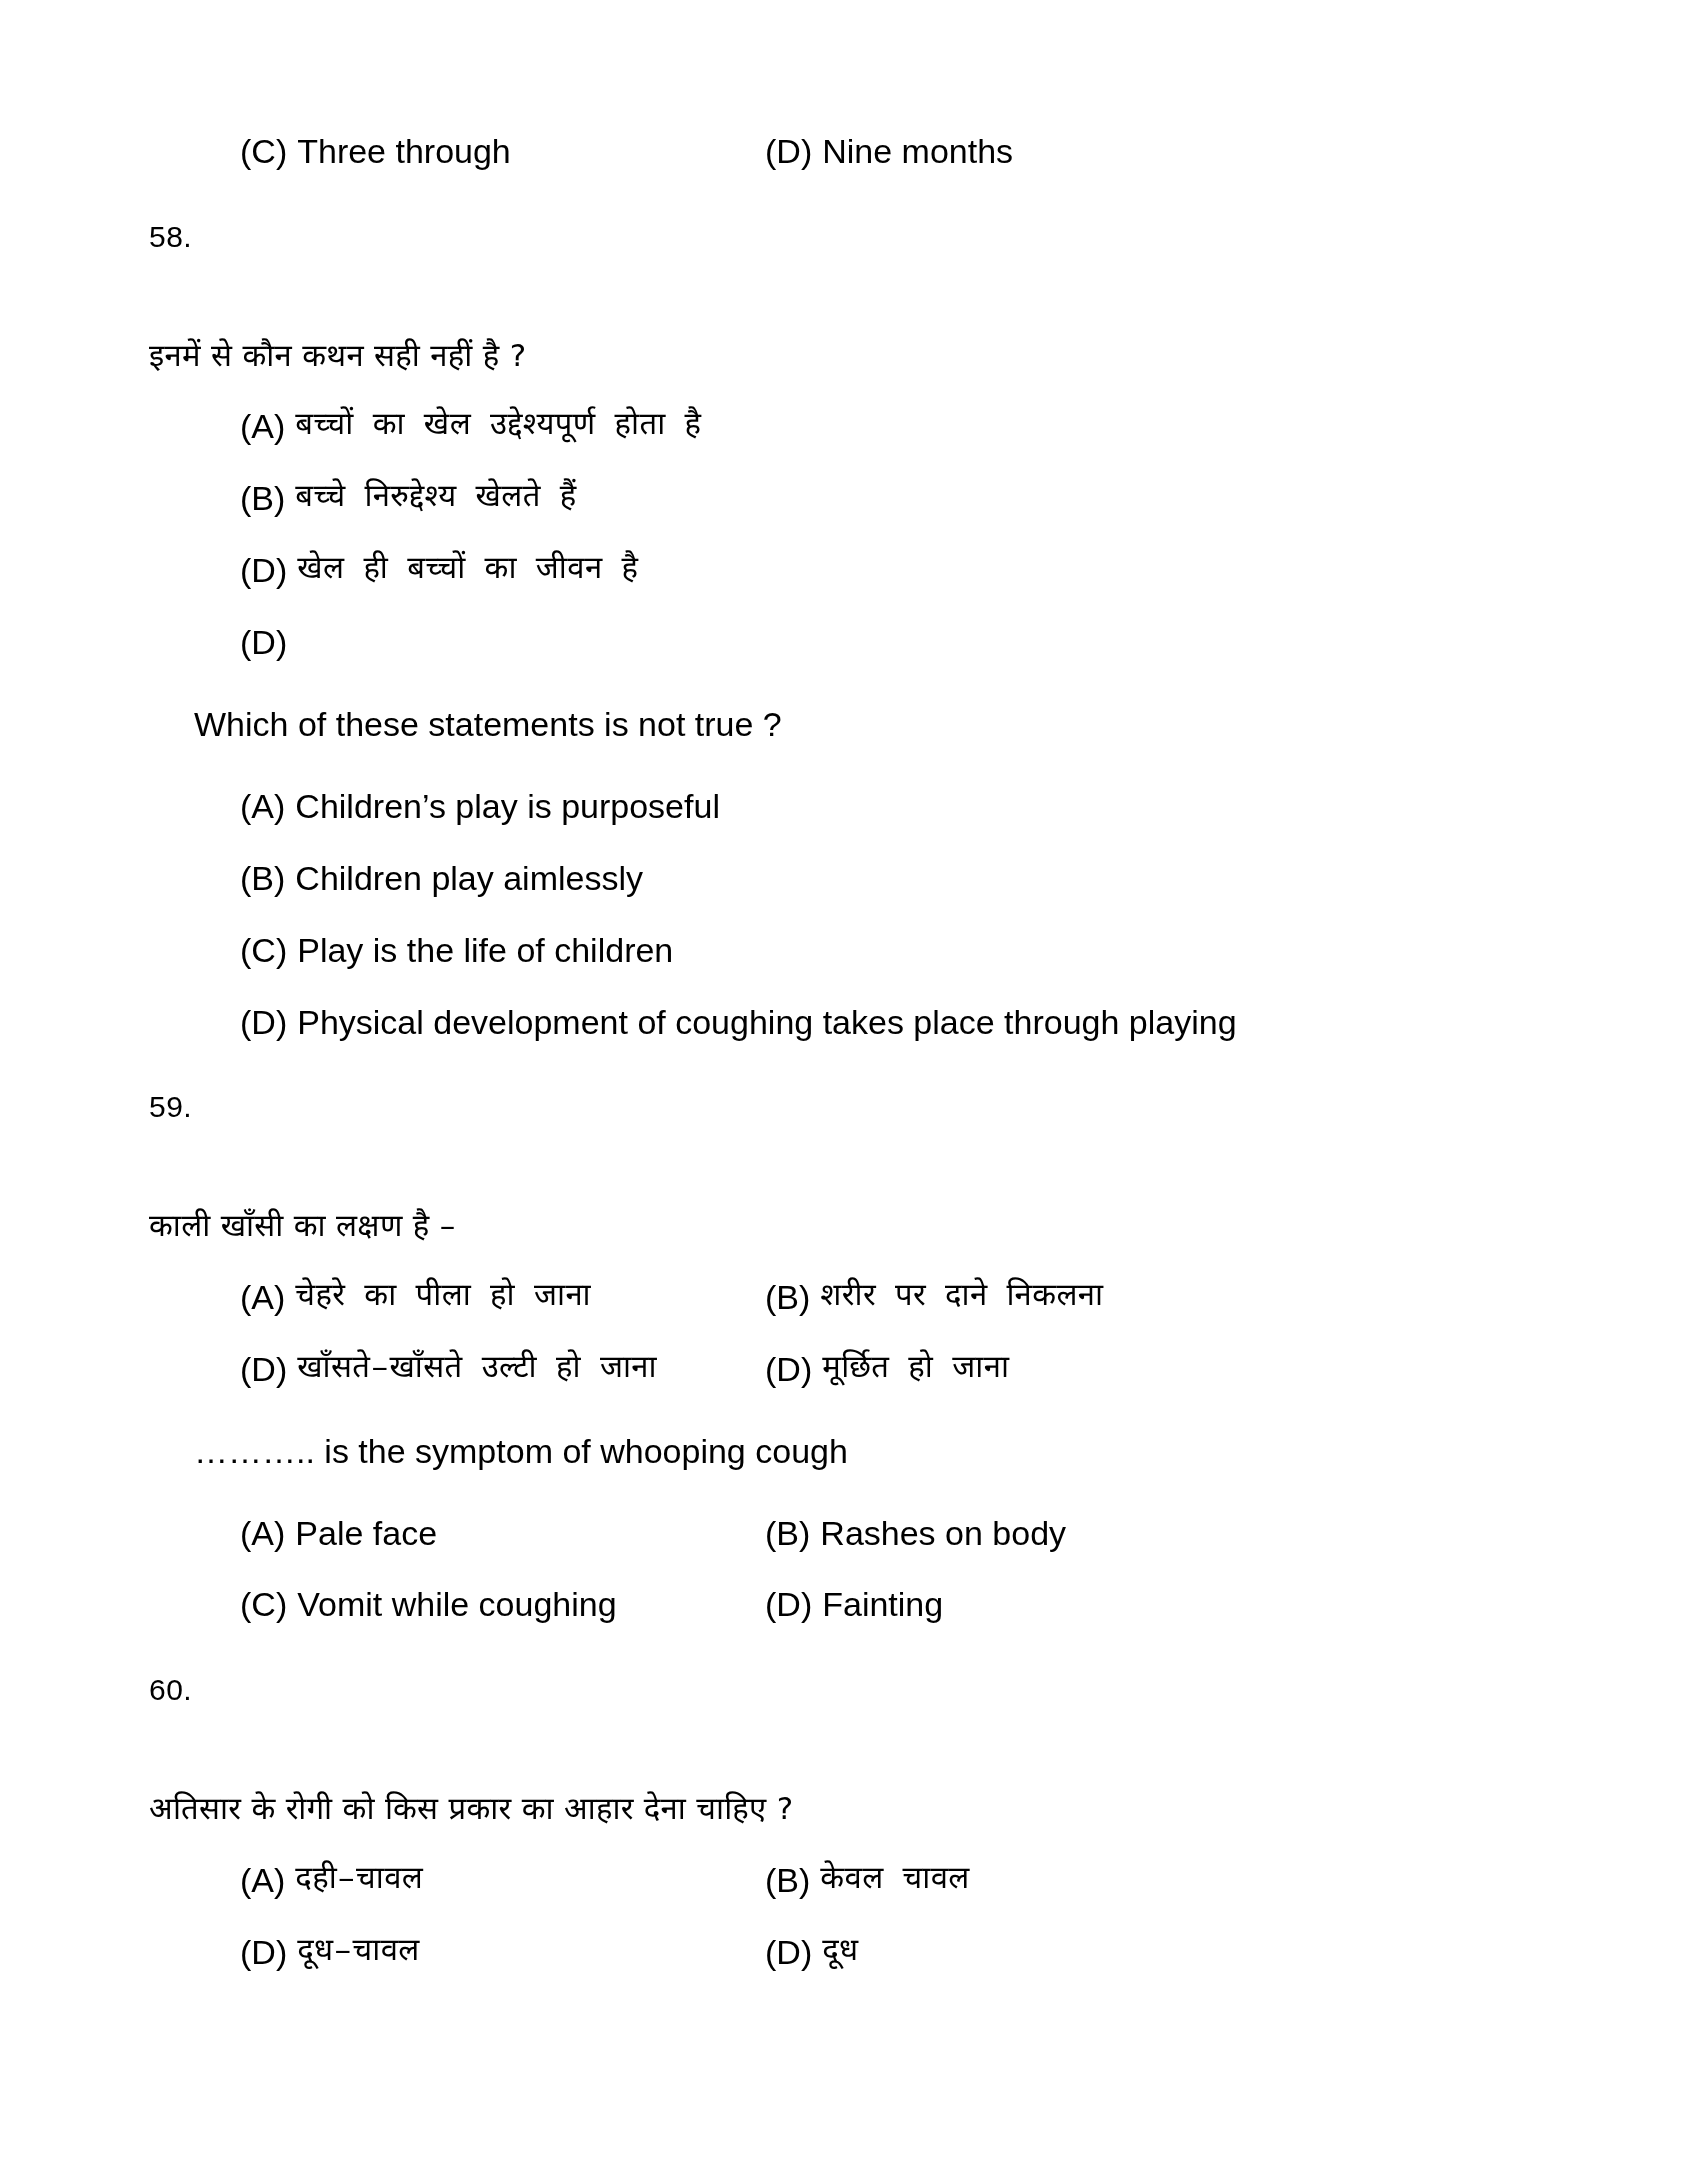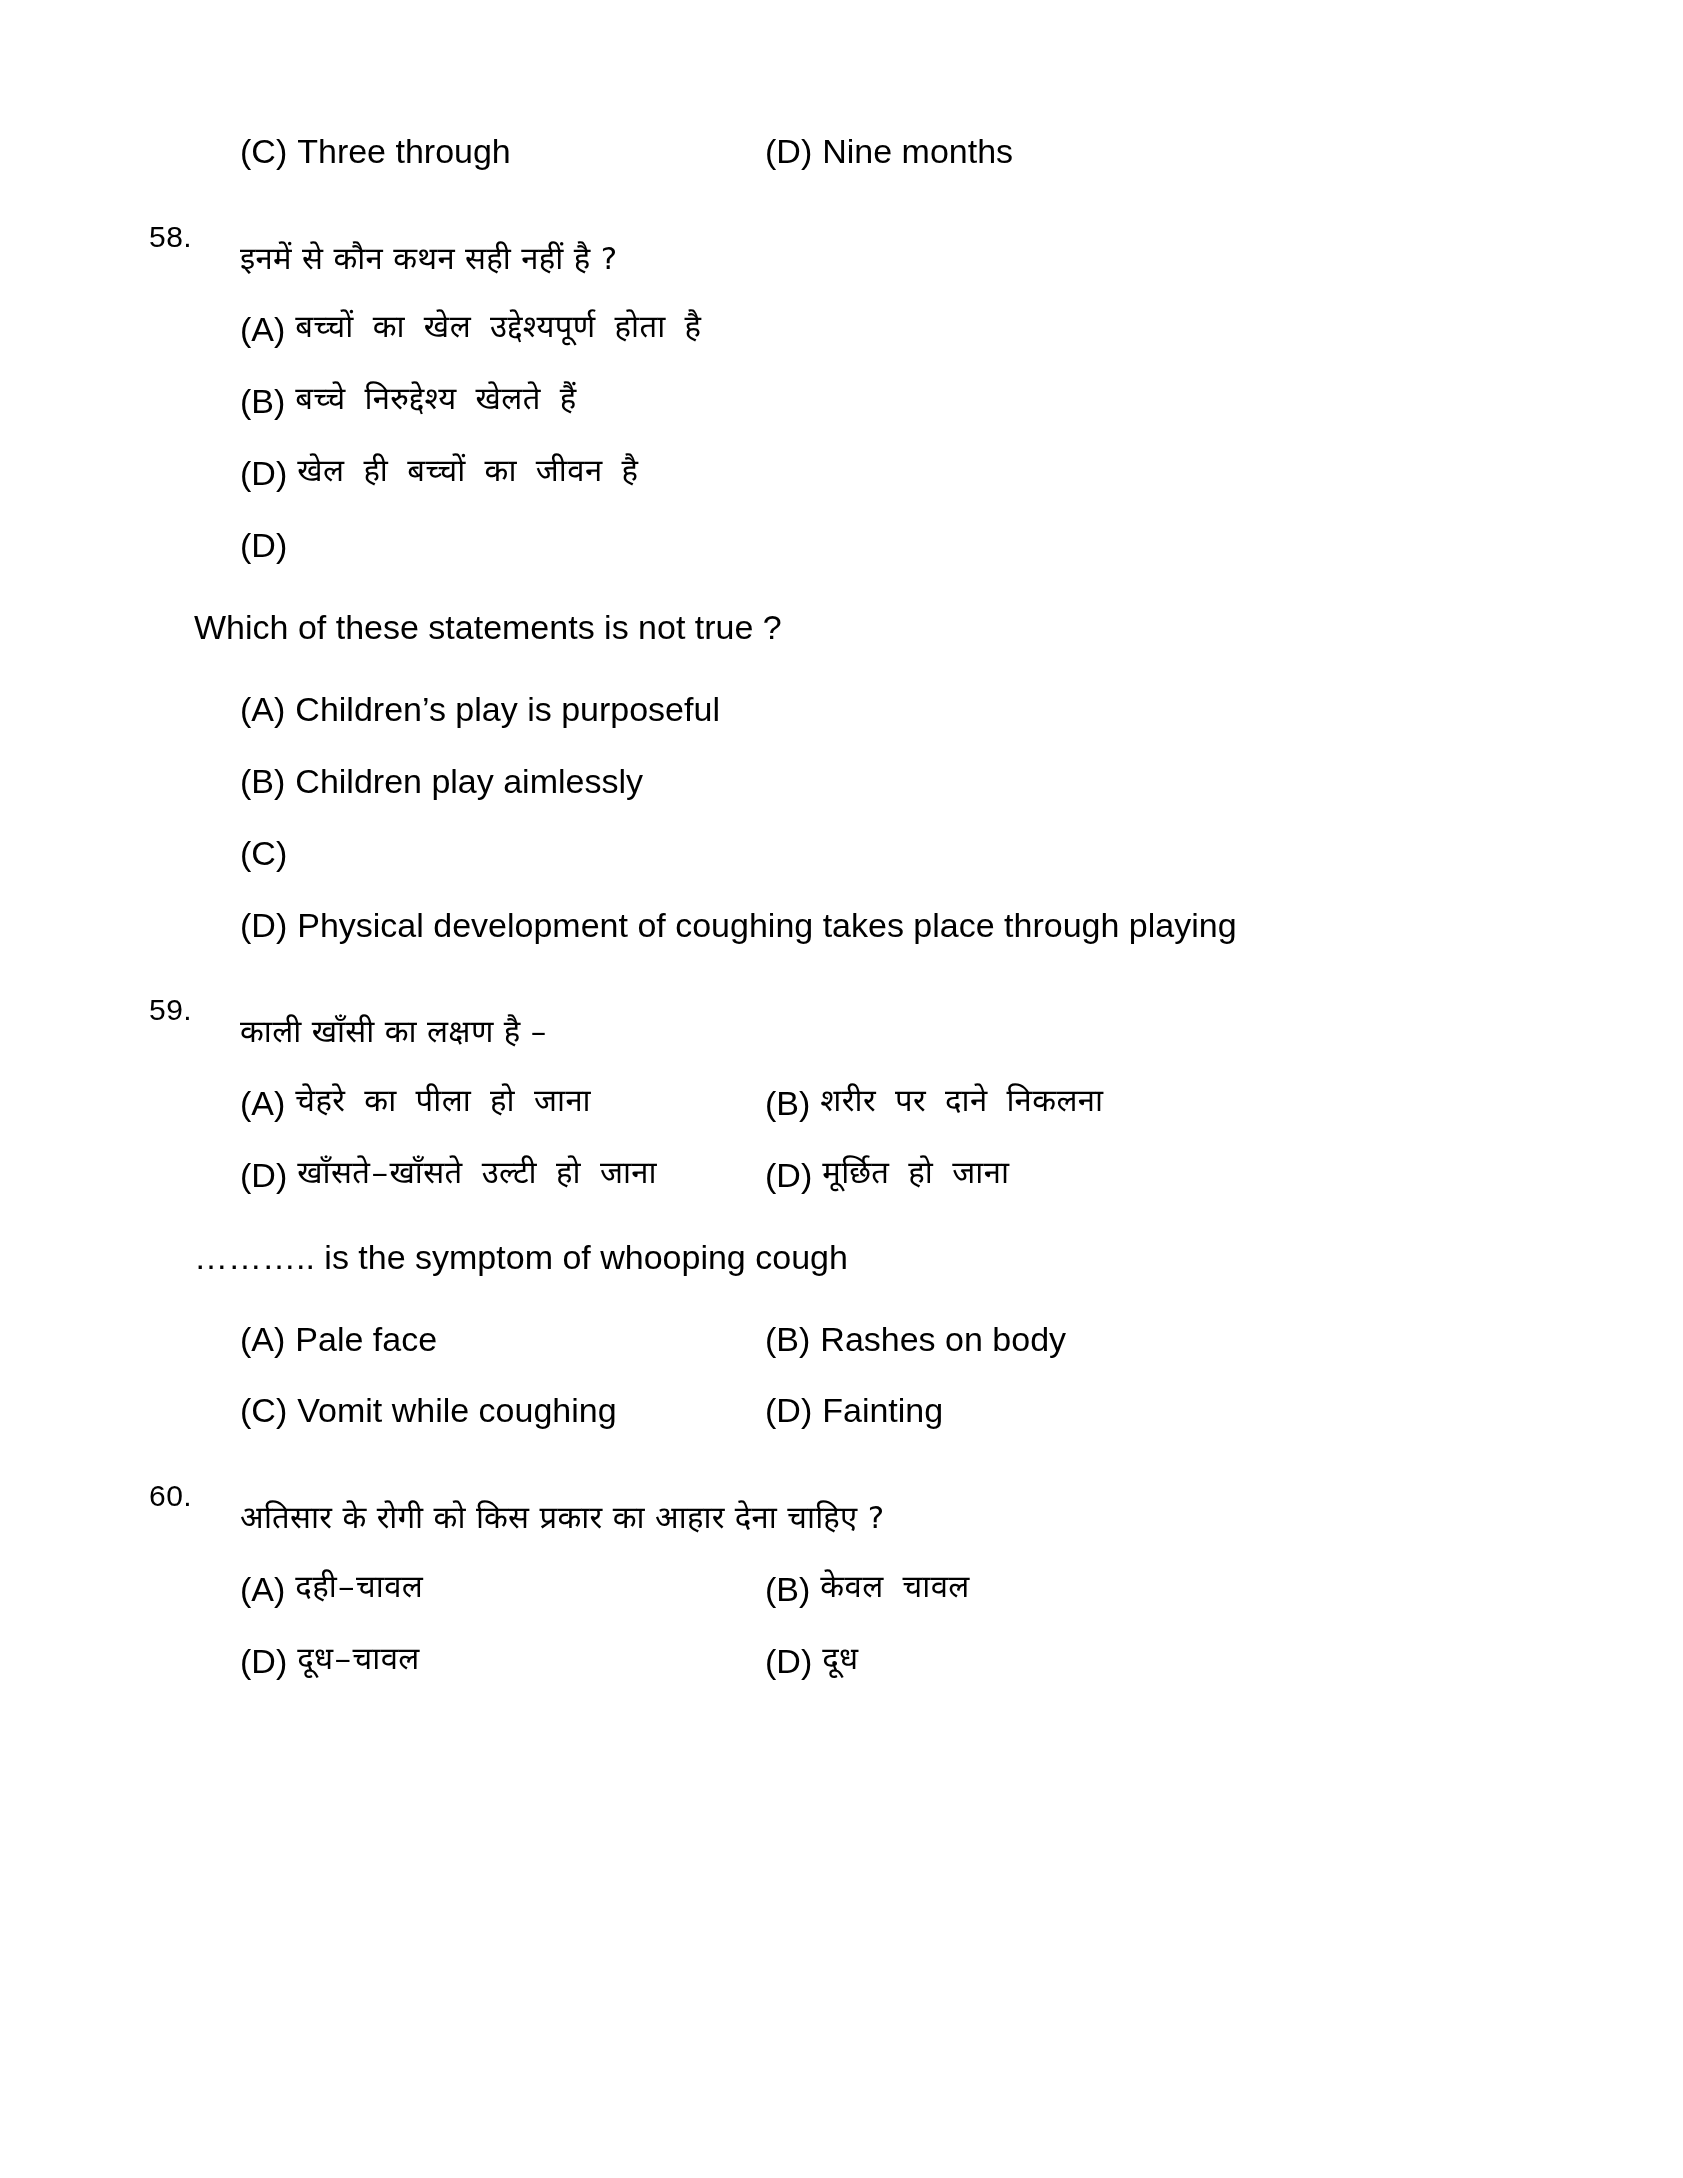--- a/index.html
+++ b/index.html
@@ -22,20 +22,21 @@
     background: #ffffff;
     box-sizing: border-box;
     padding: 129px 149px 0 149px;
   }
 
   
   .qrow {
     display: flex;
     align-items: flex-start;
     margin-top: 0;
+    flex-direction: column;
   }
   .qnum {
     width: 91px;
     flex: 0 0 91px;
     font-size: 30px;
     line-height: 1.35;
     padding-top: 6px;
     letter-spacing: 0.5px;
   }
   .qtext {
@@ -185,20 +186,21 @@
       <div class="opt-line">
         <div class="opt opt-full">
           <span class="opt-label">(B)</span>
           <span class="opt-body-eng">Children play aimlessly</span>
         </div>
       </div>
       <div class="sp-sm"></div>
       <div class="opt-line">
         <div class="opt opt-full">
           <span class="opt-label">(C)</span>
+          <span class="opt-body-eng">Play is the life of children</span>
         </div>
       </div>
       <div class="sp-sm"></div>
       <div class="opt-line">
         <div class="opt opt-full">
           <span class="opt-label">(D)</span>
           <span class="opt-body-eng">Physical development of coughing takes place through playing</span>
         </div>
       </div>
     </div>

